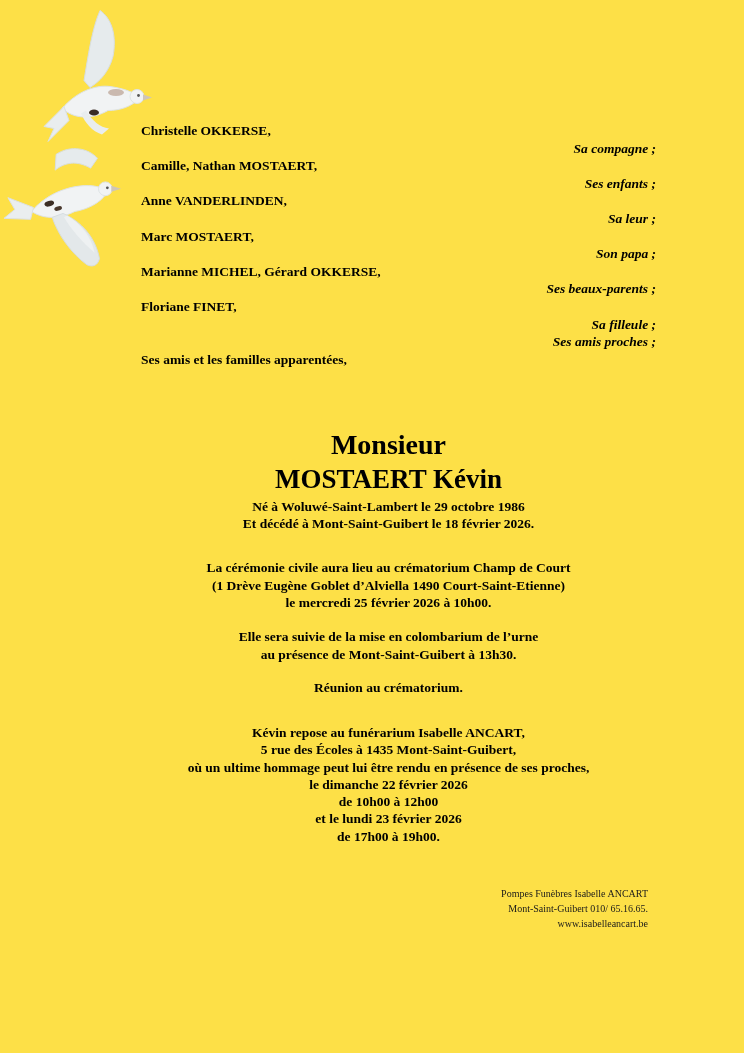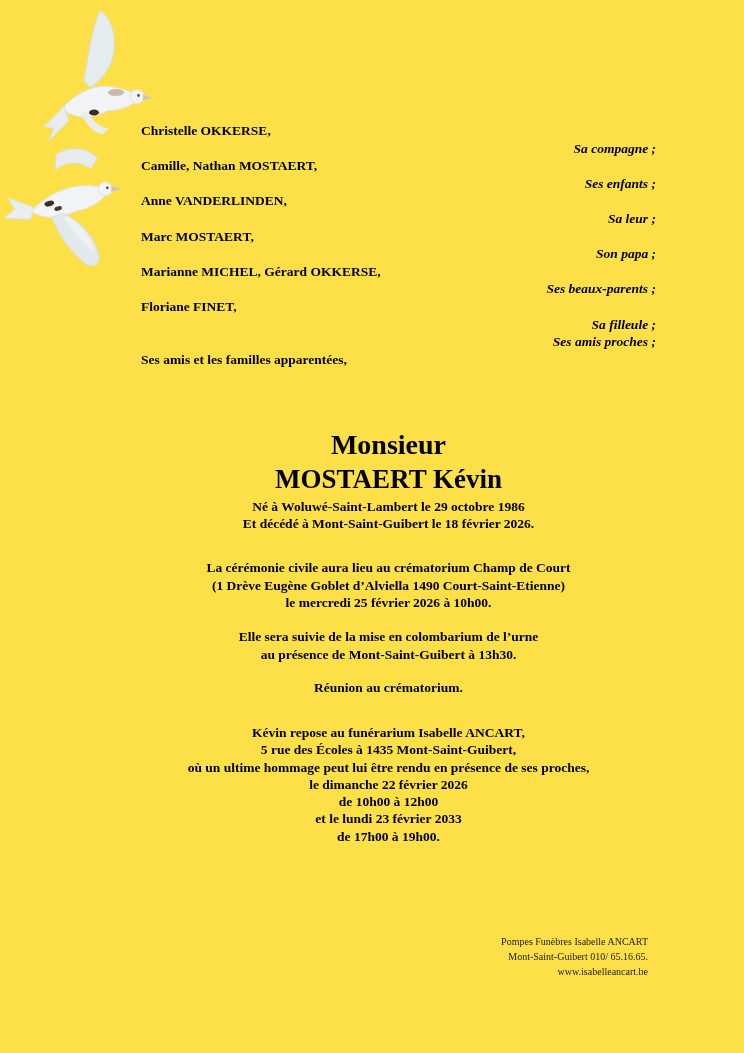--- a/index.html
+++ b/index.html
@@ -47,21 +47,20 @@
   
   .footer {
     position: absolute;
     right: 96px;
     top: 886px;
     text-align: right;
     font-size: 10px;
     line-height: 15px;
     font-weight: normal;
     color: #1a1a1a;
-    margin-top: 48px;
   }
 </style>
 </head>
 <body>
 
 <div class="page">
 
   <svg class="dove dove1" viewBox="0 0 110 140" aria-hidden="true">
     <path d="M58,2 C70,10 75,28 71,48 C67,63 58,73 48,79 L42,72 C46,48 50,20 58,2 Z" fill="#e6ebed" stroke="#d7dee1" stroke-width="1"></path>
     <path d="M20,100 C34,84 52,76 68,78 C82,80 94,84 97,90 C90,98 78,102 66,102 C52,110 34,112 20,100 Z" fill="#f1f3f4" stroke="#dde3e5" stroke-width="1"></path>
@@ -121,21 +120,21 @@
   </div>
 
   <div class="center-col block meeting">Réunion au crématorium.</div>
 
   <div class="center-col block visitation">
     <div>Kévin repose au funérarium Isabelle ANCART,</div>
     <div>5 rue des Écoles à 1435 Mont-Saint-Guibert,</div>
     <div>où un ultime hommage peut lui être rendu en présence de ses proches,</div>
     <div>le dimanche 22 février 2026</div>
     <div>de 10h00 à 12h00</div>
-    <div>et le lundi 23 février 2033</div>
+    <div>et le lundi 23 février 2026</div>
     <div>de 17h00 à 19h00.</div>
   </div>
 
   <div class="footer">
     <div>Pompes Funèbres Isabelle ANCART</div>
     <div>Mont-Saint-Guibert 010/ 65.16.65.</div>
     <div>www.isabelleancart.be</div>
   </div>
 
 </div>

